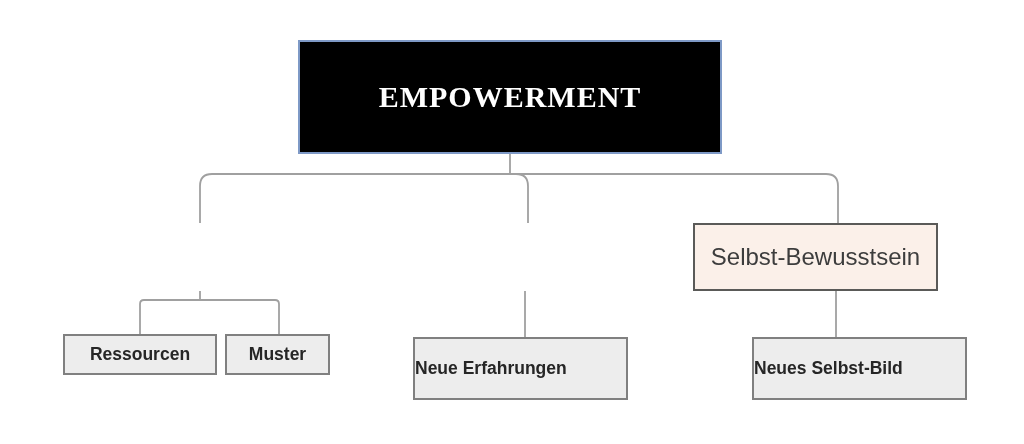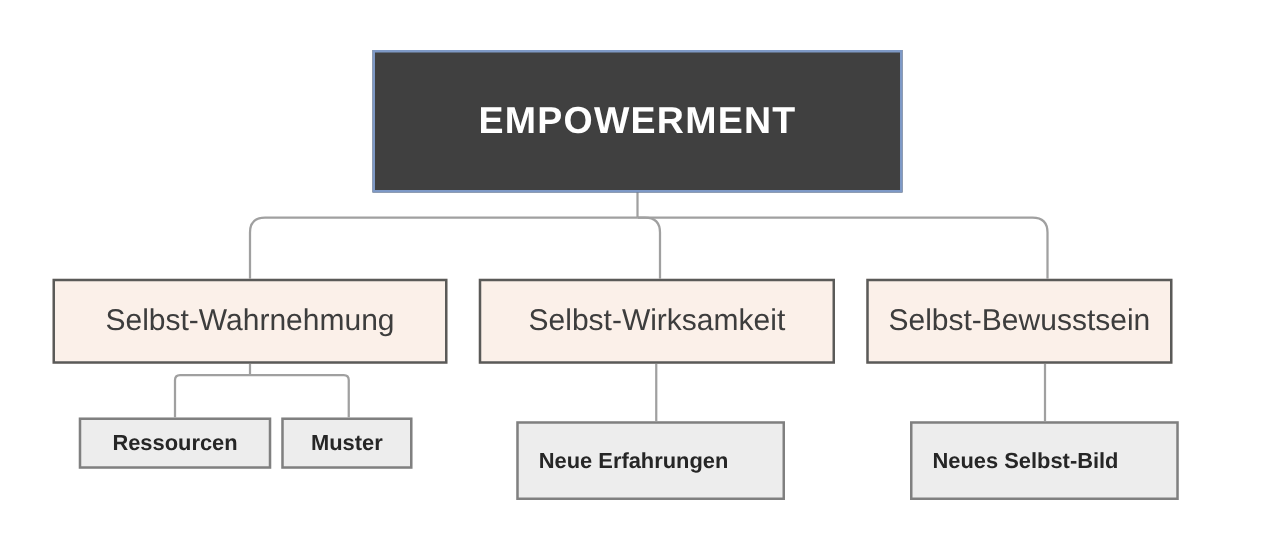--- a/index.html
+++ b/index.html
@@ -25,26 +25,27 @@
   .node {
     position: absolute;
     box-sizing: border-box;
     display: flex;
     align-items: center;
     justify-content: center;
     text-align: center;
   }
   .node-root {
     left: 298px; top: 40px; width: 424px; height: 114px;
-    background: #404040;
+    background: #000000;
     border: 2px solid #7E99C6;
     color: #ffffff;
     font-size: 30px;
     font-weight: bold;
     letter-spacing: 1px;
+    font-family: Liberation Serif, serif;
   }
   .node-branch {
     background: #FBF0E9;
     border: 2px solid #5A5A58;
     color: #3D3D3D;
     font-size: 24px;
     top: 223px;
     height: 68px;
   }
   .branch-1 { left: 42px;  width: 316px; }
@@ -57,26 +58,25 @@
     font-size: 17.5px;
     font-weight: 600;
   }
   .leaf-ressourcen { left: 63px;  top: 334px; width: 154px; height: 41px; }
   .leaf-muster     { left: 225px; top: 334px; width: 105px; height: 41px; text-align: right; }
   .leaf-two-line {
     top: 337px; width: 215px; height: 63px;
     flex-direction: column;
     align-items: flex-start;
     justify-content: center;
-    padding-left: 16px;
     text-align: left;
     line-height: 1.4;
   }
   .leaf-erfahrungen { left: 413px; }
-  .leaf-selbstbild  { left: 728px; }
+  .leaf-selbstbild  { left: 752px; }
   .leaf-two-line span { display: block; }
 </style>
 </head>
 <body>
 
 <div class="canvas">
 
   <svg class="connectors" viewBox="0 0 1024 444" fill="none" stroke="#A0A0A0" stroke-width="1.8">
 
     <path d="M510 152 L510 174"></path>
@@ -92,27 +92,21 @@
 
     <path d="M525 291 L525 337"></path>
 
     <path d="M836 291 L836 337"></path>
   </svg>
 
   <div class="node node-root">
     <span>EMPOWERMENT</span>
   </div>
 
-  <div class="node node-branch branch-1">
-    <span>Selbst-Wahrnehmung</span>
-  </div>
 
-  <div class="node node-branch branch-2">
-    <span>Selbst-Wirksamkeit</span>
-  </div>
 
   <div class="node node-branch branch-3">
     <span>Selbst-Bewusstsein</span>
   </div>
 
   <div class="node node-leaf leaf-ressourcen">
     <span>Ressourcen</span>
   </div>
 
   <div class="node node-leaf leaf-muster">

